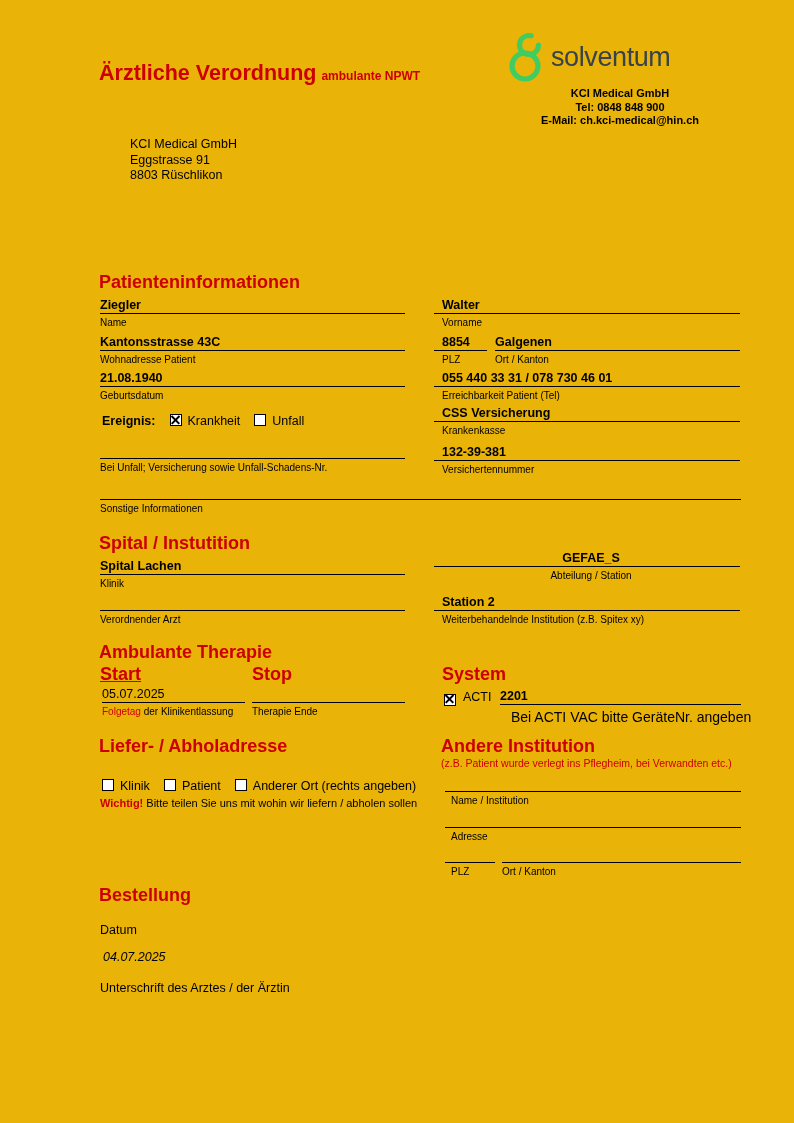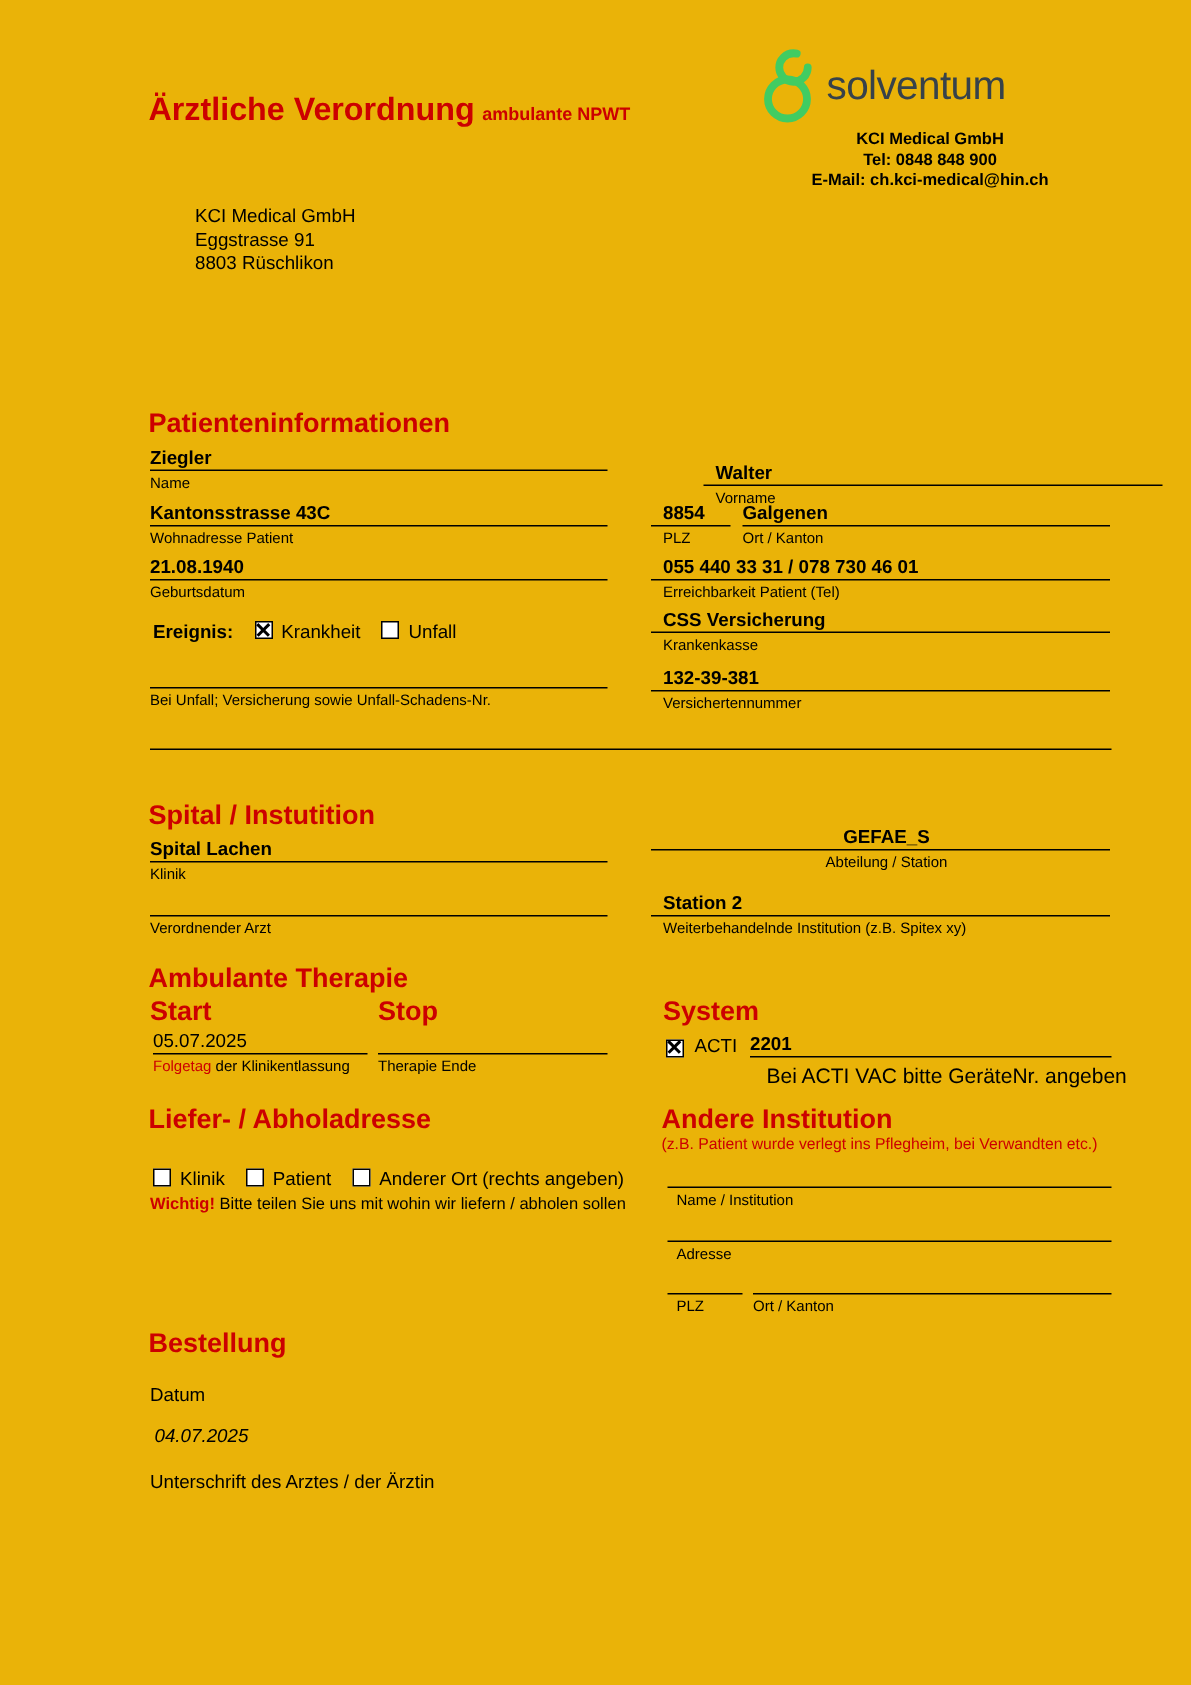--- a/index.html
+++ b/index.html
@@ -75,21 +75,21 @@
     <div>8803 Rüschlikon</div>
   </div>
 
   
   <div class="h-red" style="left:99px; top:272px;">Patienteninformationen</div>
 
   <div class="field" style="left:100px; top:297px; width:305px;">
     <div class="val">Ziegler</div>
     <div class="lab">Name</div>
   </div>
-  <div class="field rpad" style="left:434px; top:307px; width:306px;margin-left:35px;">
+  <div class="field rpad" style="left:434px; top:297px; width:306px;">
     <div class="val">Walter</div>
     <div class="lab">Vorname</div>
   </div>
 
   <div class="field" style="left:100px; top:334px; width:305px;">
     <div class="val">Kantonsstrasse 43C</div>
     <div class="lab">Wohnadresse Patient</div>
   </div>
   <div class="field rpad" style="left:434px; top:334px; width:53px;">
     <div class="val">8854</div>
@@ -127,20 +127,21 @@
     <div class="val"></div>
     <div class="lab">Bei Unfall; Versicherung sowie Unfall-Schadens-Nr.</div>
   </div>
   <div class="field rpad" style="left:434px; top:444px; width:306px;">
     <div class="val">132-39-381</div>
     <div class="lab">Versichertennummer</div>
   </div>
 
   <div class="field" style="left:100px; top:483px; width:641px;">
     <div class="val"></div>
+    <div class="lab">Sonstige Informationen</div>
   </div>
 
   
   <div class="h-red" style="left:99px; top:533px;">Spital / Instutition</div>
 
   <div class="field" style="left:100px; top:558px; width:305px;">
     <div class="val">Spital Lachen</div>
     <div class="lab">Klinik</div>
   </div>
   <div class="field rpad" style="left:434px; top:550px; width:306px;text-align:center;">
@@ -152,21 +153,21 @@
     <div class="val"></div>
     <div class="lab">Verordnender Arzt</div>
   </div>
   <div class="field rpad" style="left:434px; top:594px; width:306px;">
     <div class="val">Station 2</div>
     <div class="lab">Weiterbehandelnde Institution (z.B. Spitex xy)</div>
   </div>
 
   
   <div class="h-red" style="left:99px; top:642px;">Ambulante Therapie</div>
-  <div class="h-red" style="left:100px; top:664px;">Start</div>
+  <div class="h-red" style="left:100px; top:664px;text-decoration:underline;">Start</div>
   <div class="h-red" style="left:252px; top:664px;">Stop</div>
   <div class="h-red" style="left:442px; top:664px;">System</div>
 
   <div class="field" style="left:102px; top:686px; width:143px;">
     <div class="val" style="font-weight:normal;">05.07.2025</div>
     <div class="lab"><span class="red">Folgetag</span><span> der Klinikentlassung</span></div>
   </div>
   <div class="field" style="left:252px; top:686px; width:153px;">
     <div class="val"></div>
     <div class="lab">Therapie Ende</div>

